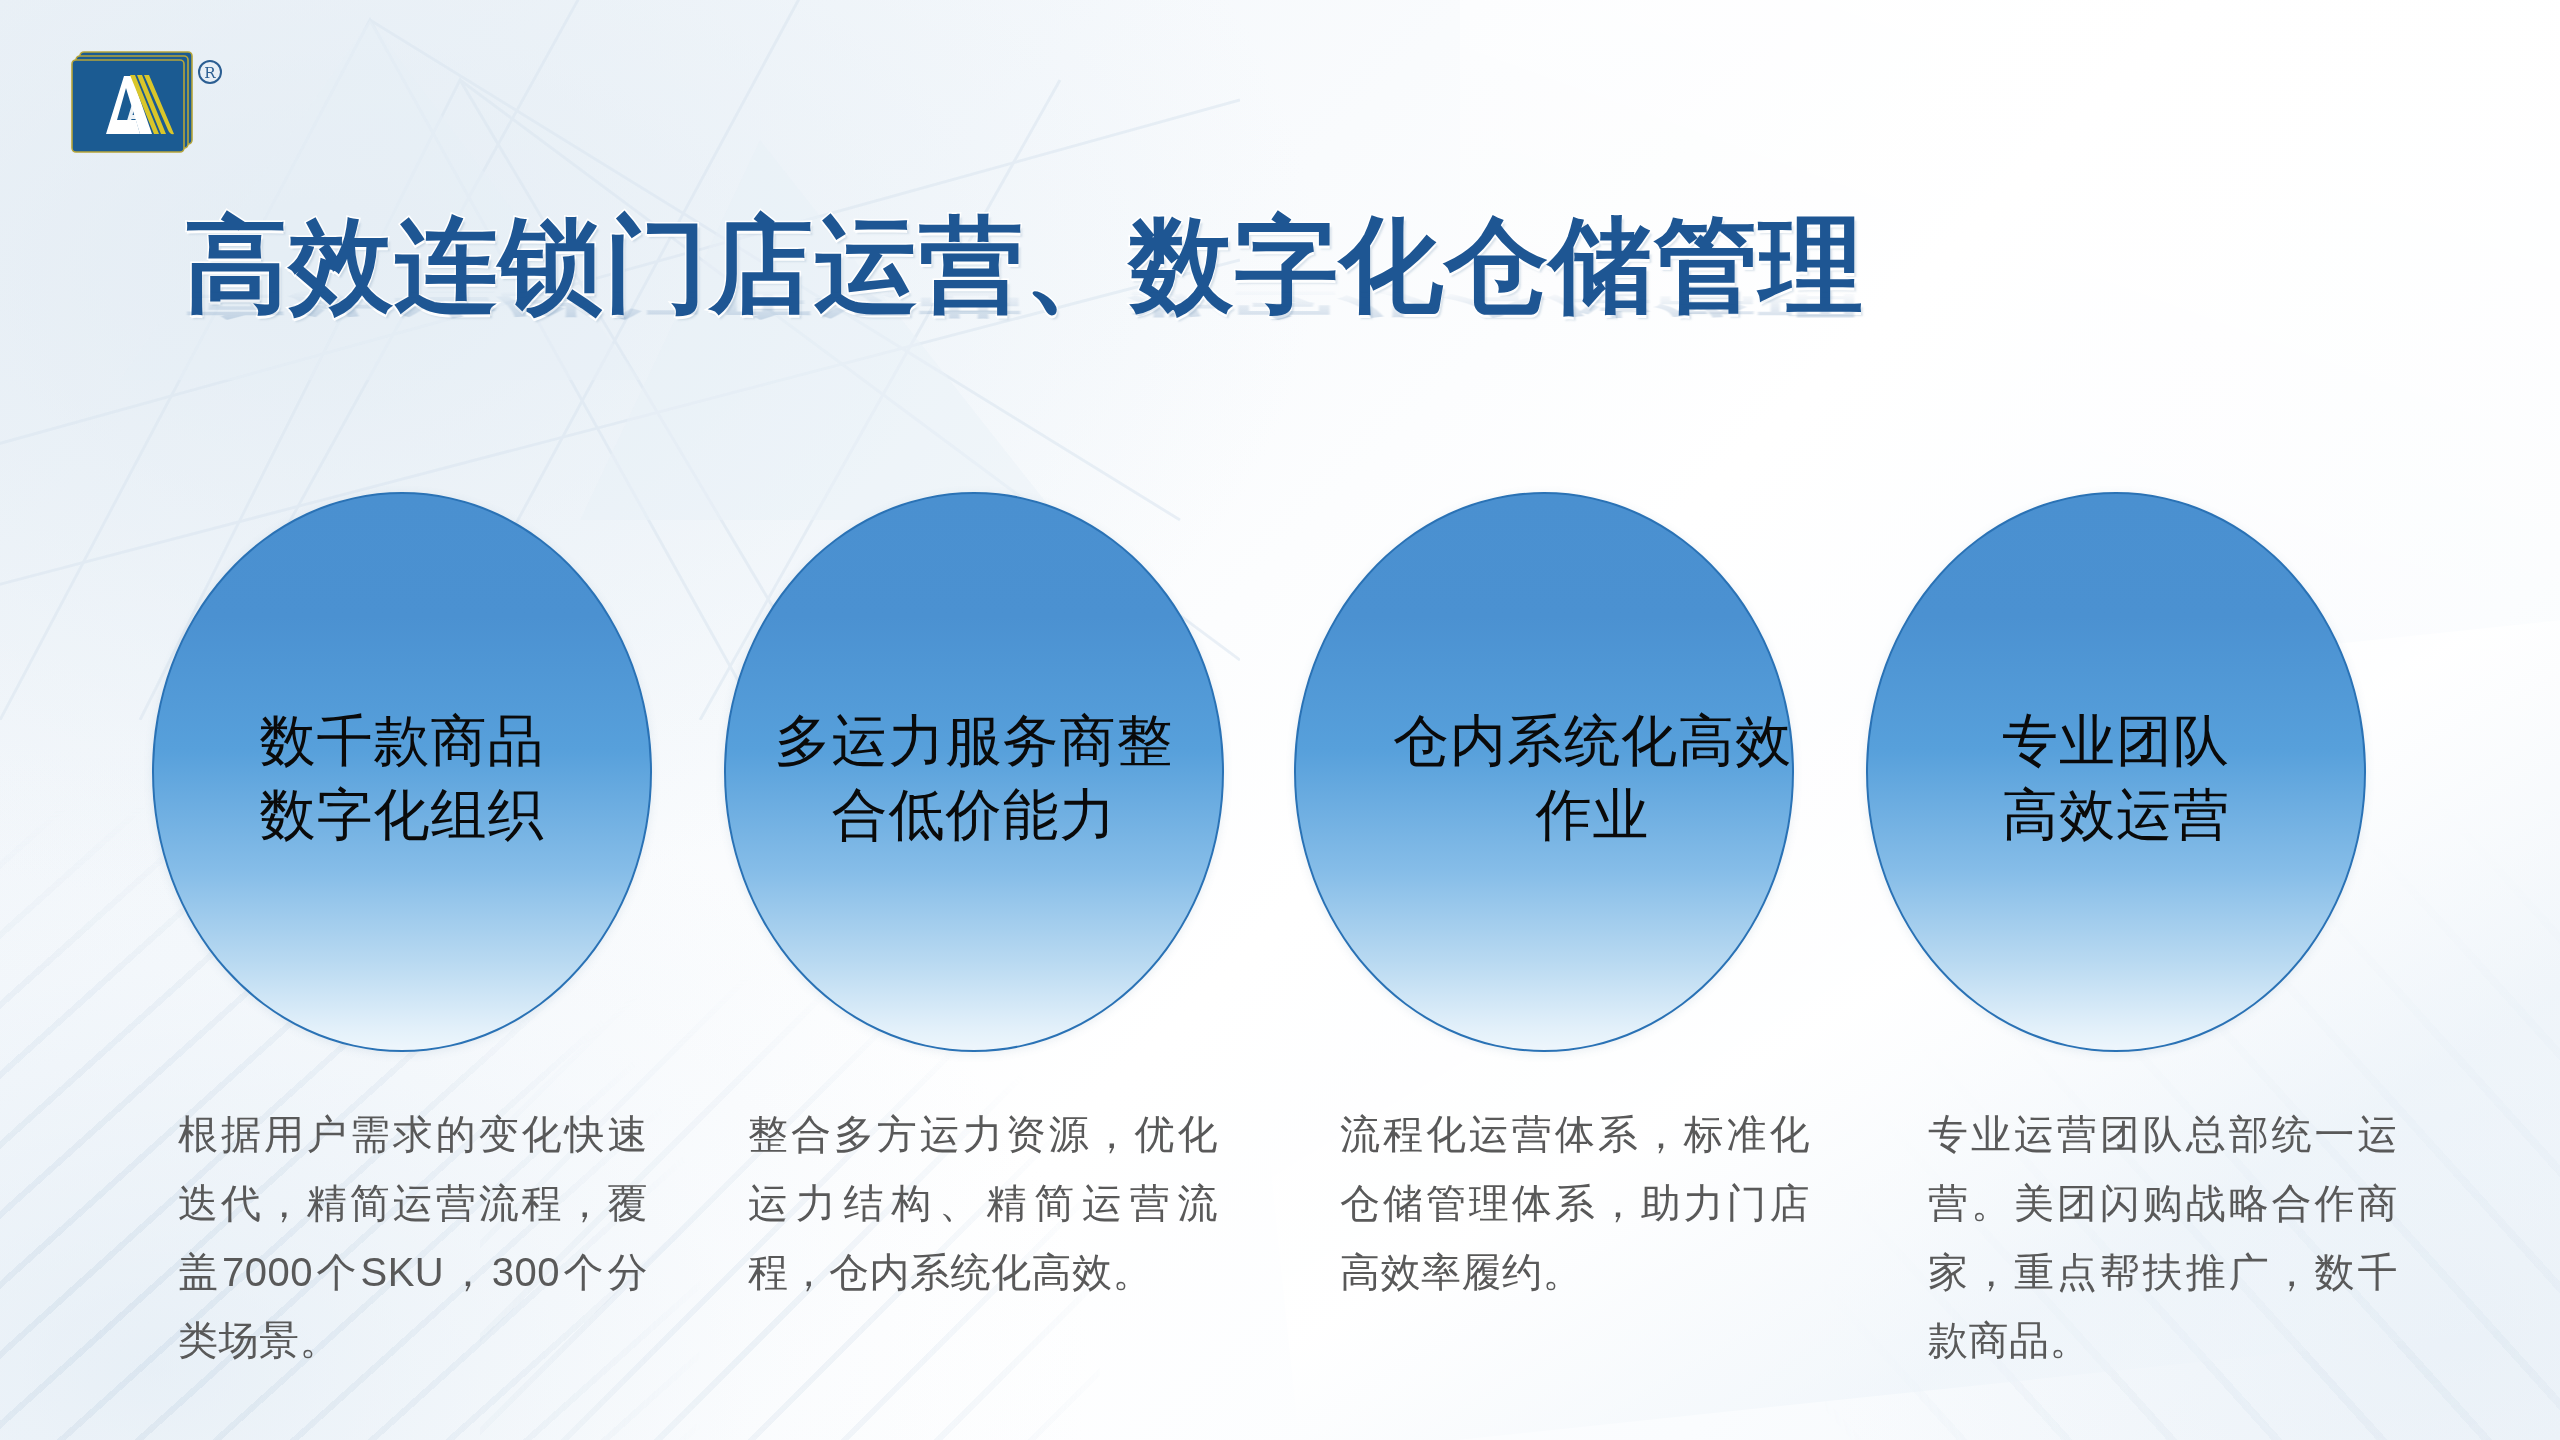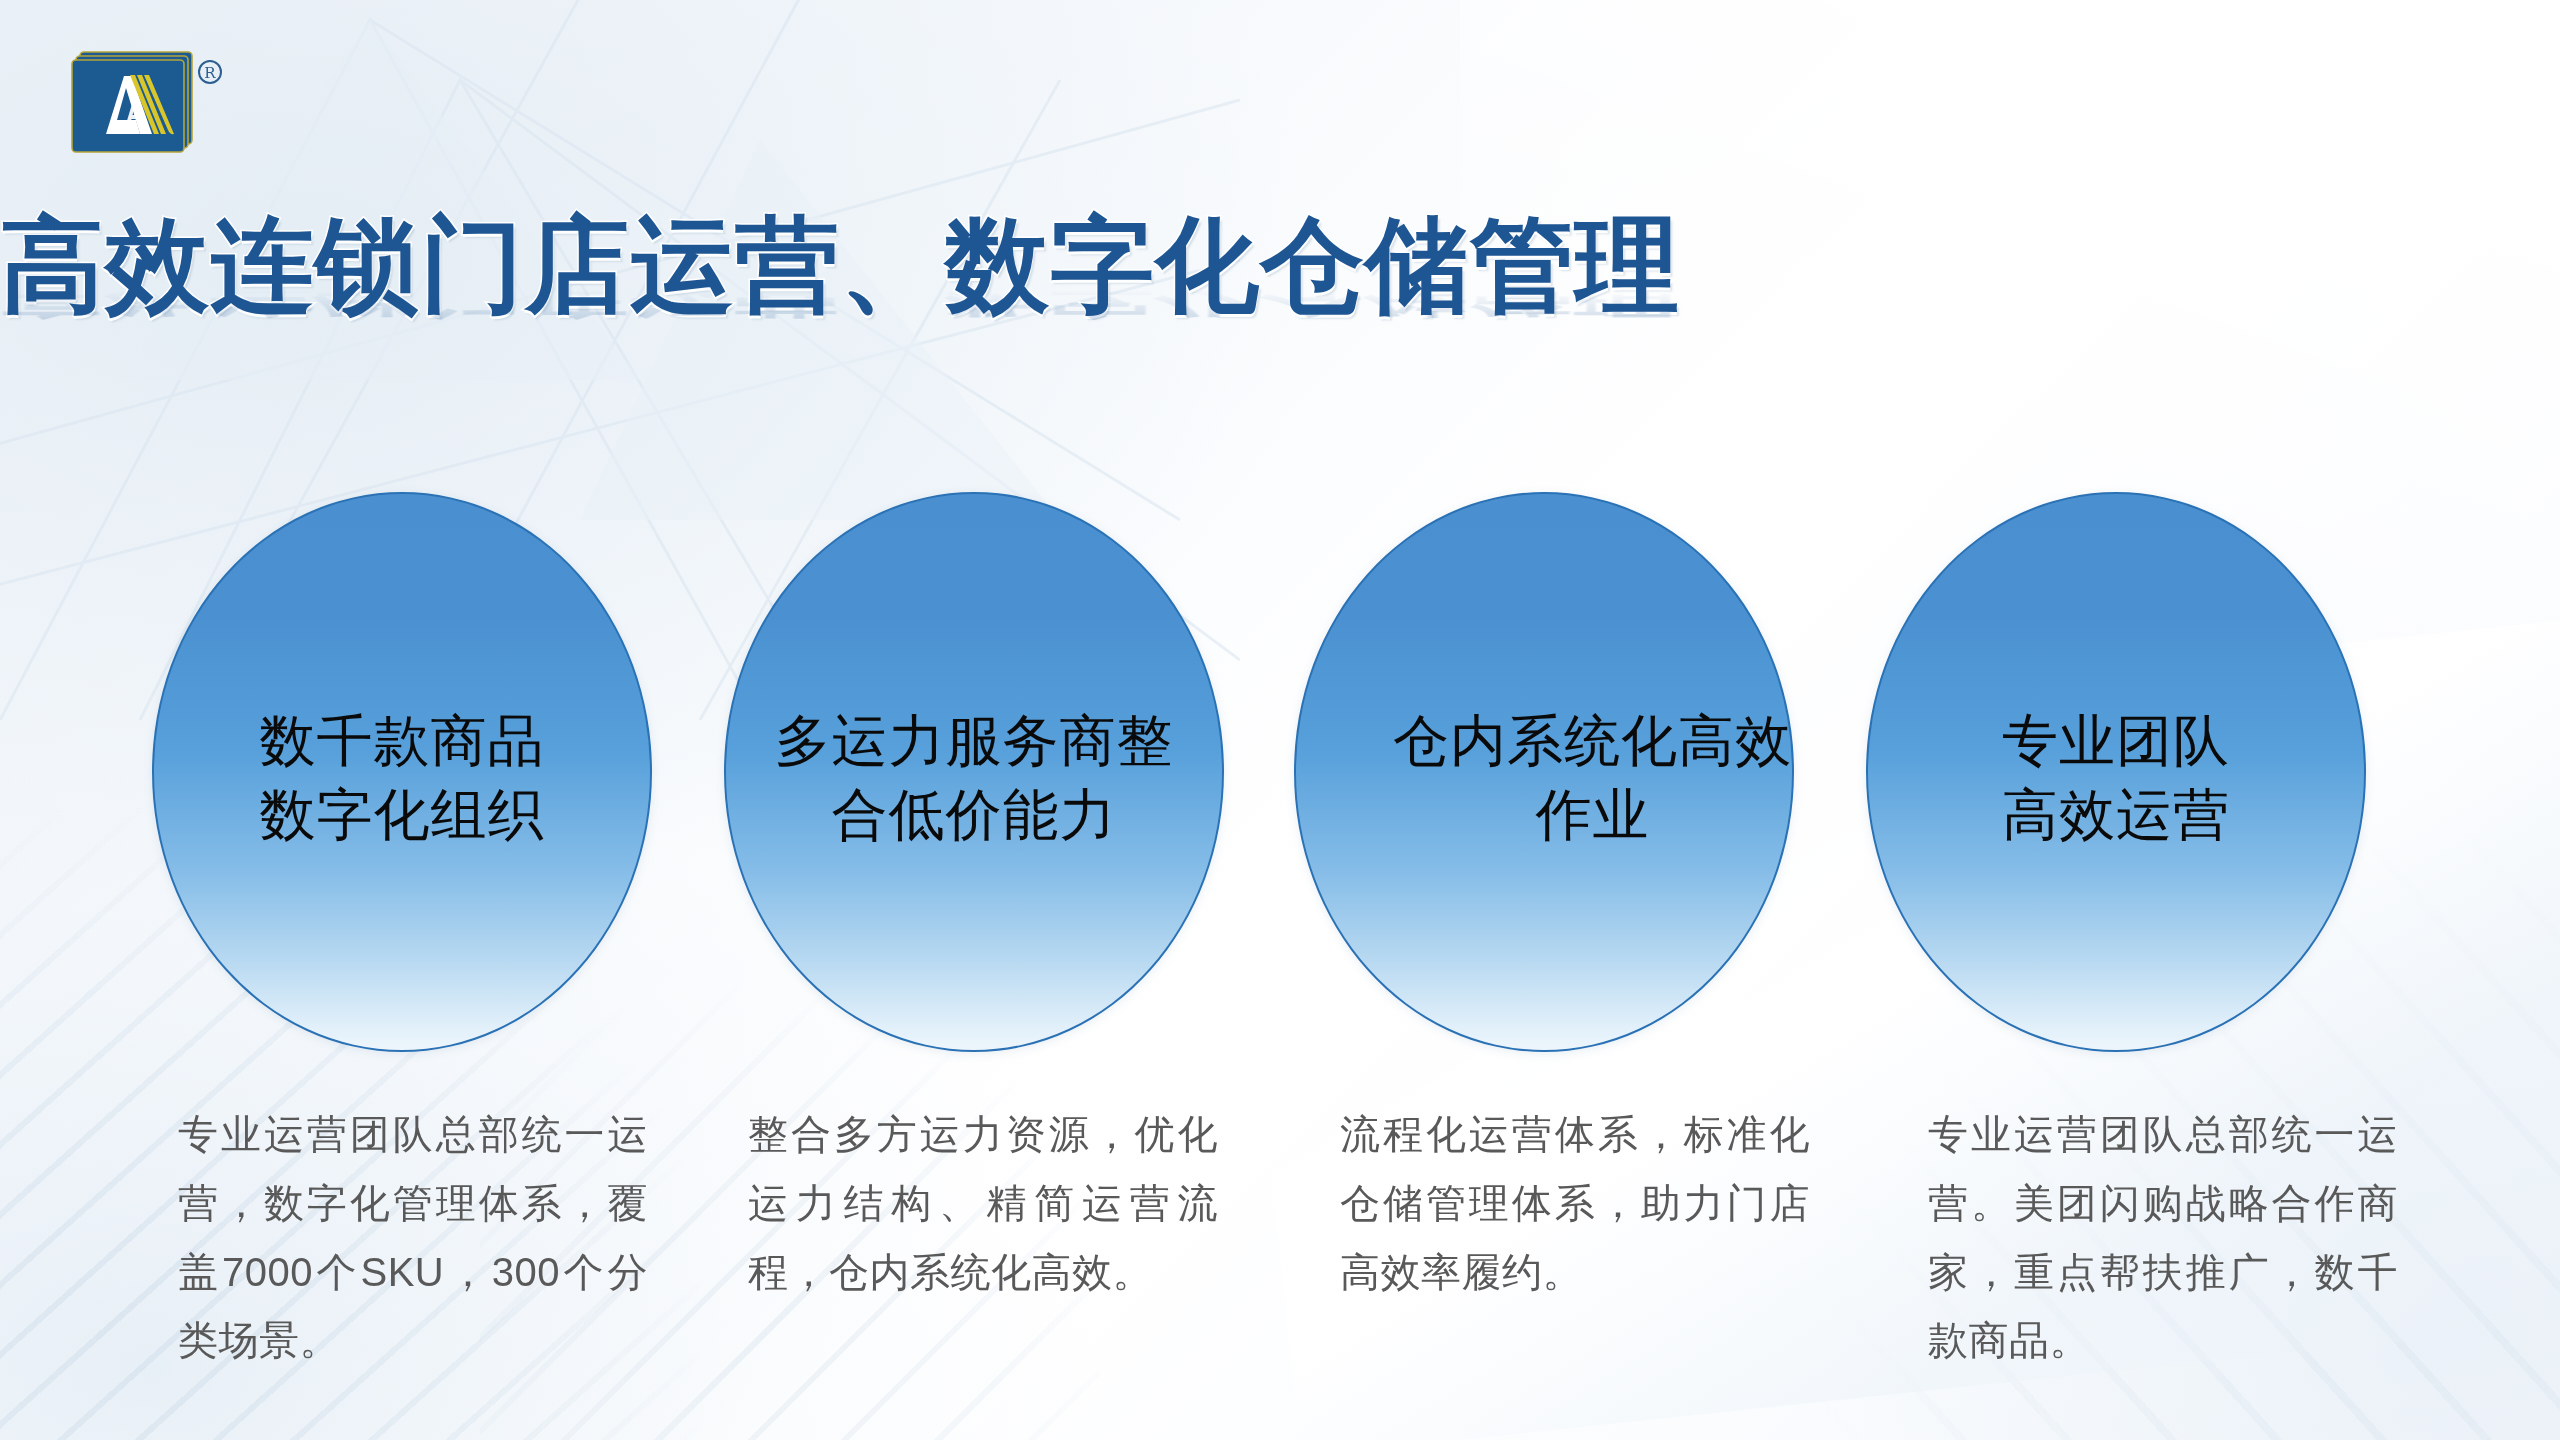--- a/index.html
+++ b/index.html
@@ -120,20 +120,21 @@
     width: 190px;
     height: 140px;
   }
 
   
   .title-block {
     position: absolute;
     top: 210px;
     left: 0;
     width: 2048px;
+    text-align: center;
   }
   .title-line {
     position: relative;
     font-family: "DejaVu Sans", "Liberation Sans", sans-serif;
     font-weight: bold;
     font-size: 104px;
     line-height: 1.06;
     letter-spacing: 1px;
     color: #1e5693;
     -webkit-text-stroke: 3px #ffffff;
@@ -299,19 +300,19 @@
       <div class="circle-label">仓内系统化高效
 作业</div>
     </div>
     <div class="circle circle-4">
       <div class="circle-label">专业团队
 高效运营</div>
     </div>
   </div>
 
   <div class="captions">
-    <div class="caption caption-1">专业运营团队总部统一运营，数字化管理体系，覆盖7000个SKU，300个分类场景。</div>
+    <div class="caption caption-1">根据用户需求的变化快速迭代，精简运营流程，覆盖7000个SKU，300个分类场景。</div>
     <div class="caption caption-2">整合多方运力资源，优化运力结构、精简运营流程，仓内系统化高效。</div>
     <div class="caption caption-3">流程化运营体系，标准化仓储管理体系，助力门店高效率履约。</div>
     <div class="caption caption-4">专业运营团队总部统一运营。美团闪购战略合作商家，重点帮扶推广，数千款商品。</div>
   </div>
 
 </div>
 
 </body></html>

